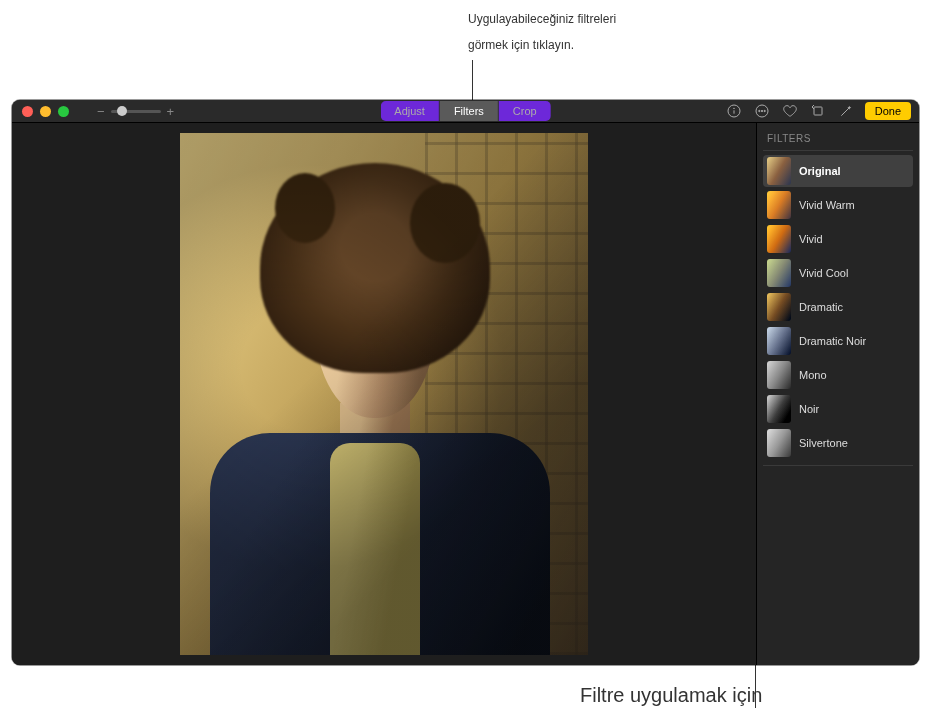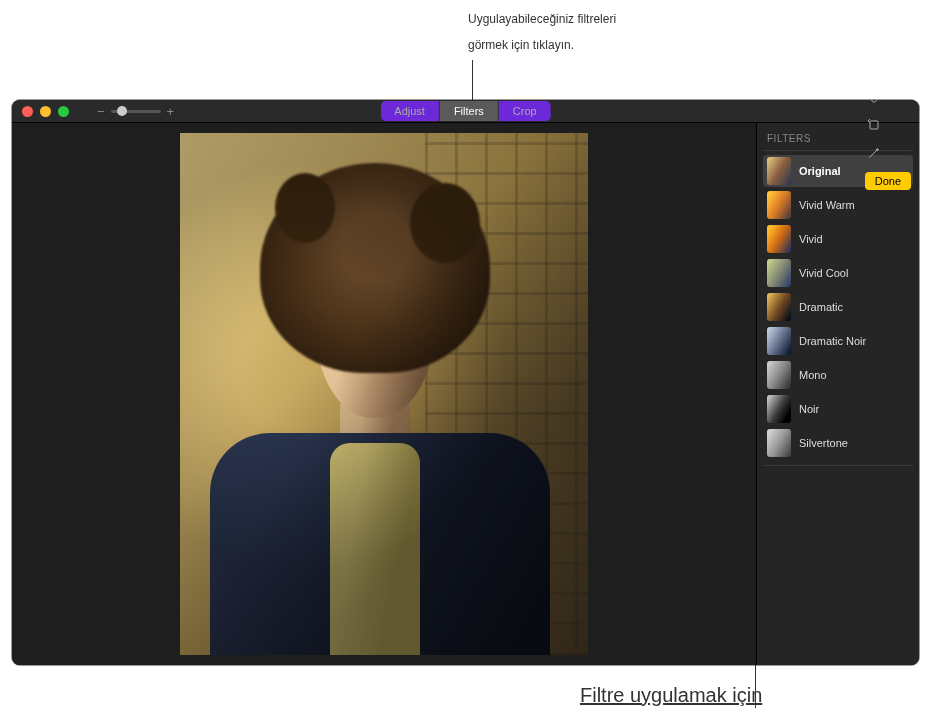--- a/index.html
+++ b/index.html
@@ -30,21 +30,20 @@
       height: 42px;
       background: #333;
     }
     .callout-bottom {
       position: absolute;
       top: 682px;
       left: 580px;
       font-size: 20px;
       line-height: 26px;
       color: #333;
-      text-decoration: underline;
     }
     .callout-bottom-line {
       position: absolute;
       top: 325px;
       left: 755px;
       width: 1px;
       height: 383px;
       background: #333;
     }
     .callout-bracket {
@@ -142,22 +141,22 @@
     .edit-tab:last-child { border-right: none; }
     .edit-tab.active {
       background: #5a5a5a;
       color: #fff;
     }
 
     .right-controls {
       position: absolute;
       right: 8px;
       display: flex;
+      align-items: center;
       gap: 10px;
-      flex-direction: column;
     }
     .icon-btn {
       width: 18px;
       height: 18px;
       display: flex;
       align-items: center;
       justify-content: center;
       color: #aaa;
       cursor: pointer;
     }

